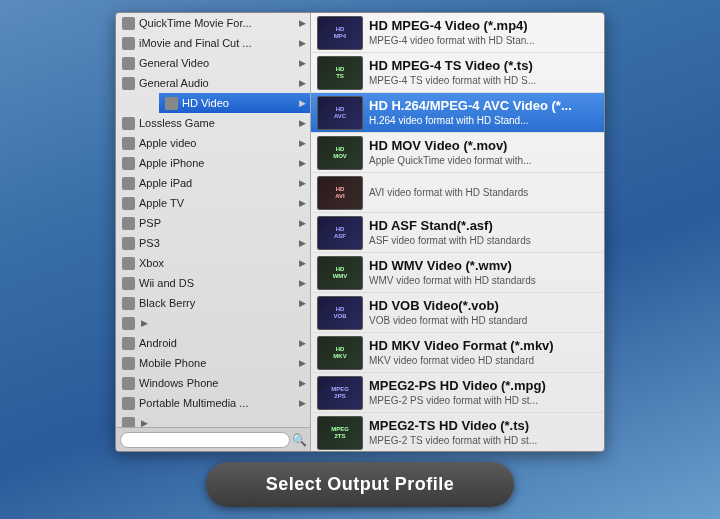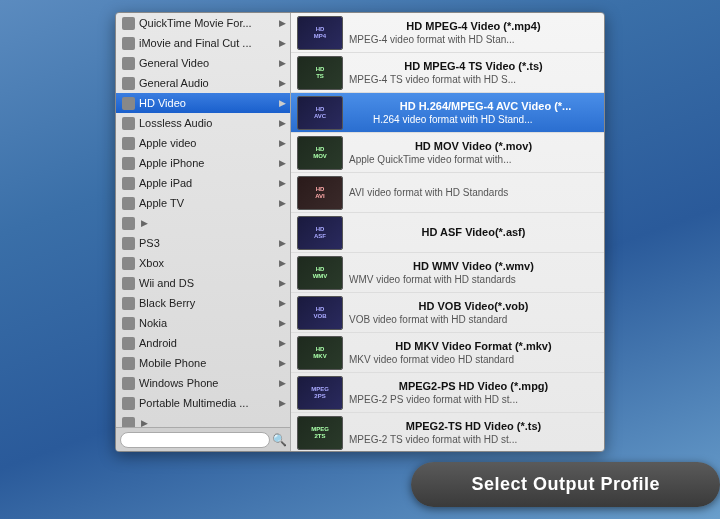--- a/index.html
+++ b/index.html
@@ -23,21 +23,21 @@
       margin-top: 12px;
       height: 440px;
       border: 1px solid #888;
       border-radius: 4px;
       overflow: hidden;
       box-shadow: 0 4px 16px rgba(0,0,0,0.4);
     }
 
     
     .left-panel {
-      width: 175px;
+      width: 195px;
       background: linear-gradient(to bottom, #e8e8e8 0%, #d8d8d8 100%);
       border-right: 1px solid #aaa;
       display: flex;
       flex-direction: column;
       overflow: hidden;
     }
 
     .left-list {
       flex: 1;
       overflow-y: auto;
@@ -53,20 +53,21 @@
       color: #222;
       cursor: pointer;
       white-space: nowrap;
       overflow: hidden;
       text-overflow: ellipsis;
       position: relative;
     }
     .left-item.selected {
       background: linear-gradient(to bottom, #3a7de0, #1a5fcc);
       color: white;
+      margin-left: 43px;
     }
     .left-item .item-icon {
       width: 14px;
       height: 14px;
       margin-right: 4px;
       flex-shrink: 0;
       display: inline-flex;
       align-items: center;
       justify-content: center;
       font-size: 10px;
@@ -128,21 +129,20 @@
     .right-item {
       display: flex;
       align-items: center;
       height: 40px;
       padding: 2px 6px;
       border-bottom: 1px solid #ddd;
       cursor: pointer;
     }
     .right-item.selected {
       background: linear-gradient(to bottom, #4a8ee8, #2a6ed0);
-      gap: 24px;
     }
 
     .right-item-thumb {
       width: 46px;
       height: 34px;
       background: #222;
       border: 1px solid #555;
       margin-right: 6px;
       flex-shrink: 0;
       display: flex;
@@ -167,47 +167,46 @@
       text-align: center;
       line-height: 1.1;
       padding: 1px;
     }
 
     .right-item-text {
       flex: 1;
       overflow: hidden;
     }
     .right-item-title {
-      font-size: 11px;
+      font-size: 13px;
       font-weight: bold;
       color: #111;
       white-space: nowrap;
       overflow: hidden;
       text-overflow: ellipsis;
       line-height: 1.3;
-      text-align: center;
     }
     .right-item-desc {
       font-size: 10px;
       color: #555;
       white-space: nowrap;
       overflow: hidden;
       text-overflow: ellipsis;
       line-height: 1.2;
     }
     .right-item.selected .right-item-title,
     .right-item.selected .right-item-desc {
       color: white;
     }
 
     
     .bottom-bar {
       width: 100%;
       display: flex;
-      justify-content: flex-end;
+      justify-content: center;
       align-items: center;
       height: 56px;
       margin-top: 4px;
     }
     .select-btn {
       background: linear-gradient(to bottom, #5a5a5a, #3a3a3a);
       color: white;
       border: none;
       border-radius: 24px;
       padding: 12px 60px;
@@ -261,21 +260,21 @@
           <span class="item-label">General Audio</span>
           <span class="arrow">▶</span>
         </div>
         <div class="left-item selected">
           <span class="item-icon" style="width: 13px; height: 13px; background: rgb(136, 136, 136); border-radius: 2px; flex-shrink: 0; margin-right: 4px; display: inline-flex; align-items: center; justify-content: center; font-size: 8px;"></span>
           <span class="item-label">HD Video</span>
           <span class="arrow">▶</span>
         </div>
         <div class="left-item">
           <span class="item-icon" style="width: 13px; height: 13px; background: rgb(136, 136, 136); border-radius: 2px; flex-shrink: 0; margin-right: 4px; display: inline-flex; align-items: center; justify-content: center; font-size: 8px;"></span>
-          <span class="item-label">Lossless Audio</span>
+          <span class="item-label">Lossless Game</span>
           <span class="arrow">▶</span>
         </div>
         <div class="left-item">
           <span class="item-icon" style="width: 13px; height: 13px; background: rgb(136, 136, 136); border-radius: 2px; flex-shrink: 0; margin-right: 4px; display: inline-flex; align-items: center; justify-content: center; font-size: 8px;"></span>
           <span class="item-label">Apple video</span>
           <span class="arrow">▶</span>
         </div>
         <div class="left-item">
           <span class="item-icon" style="width: 13px; height: 13px; background: rgb(136, 136, 136); border-radius: 2px; flex-shrink: 0; margin-right: 4px; display: inline-flex; align-items: center; justify-content: center; font-size: 8px;"></span>
           <span class="item-label">Apple iPhone</span>
@@ -286,20 +285,21 @@
           <span class="item-label">Apple iPad</span>
           <span class="arrow">▶</span>
         </div>
         <div class="left-item">
           <span class="item-icon" style="width: 13px; height: 13px; background: rgb(136, 136, 136); border-radius: 2px; flex-shrink: 0; margin-right: 4px; display: inline-flex; align-items: center; justify-content: center; font-size: 8px;"></span>
           <span class="item-label">Apple TV</span>
           <span class="arrow">▶</span>
         </div>
         <div class="left-item">
           <span class="item-icon" style="width: 13px; height: 13px; background: rgb(136, 136, 136); border-radius: 2px; flex-shrink: 0; margin-right: 4px; display: inline-flex; align-items: center; justify-content: center; font-size: 8px;"></span>
+          <span class="item-label">PSP</span>
           <span class="arrow">▶</span>
         </div>
         <div class="left-item">
           <span class="item-icon" style="width: 13px; height: 13px; background: rgb(136, 136, 136); border-radius: 2px; flex-shrink: 0; margin-right: 4px; display: inline-flex; align-items: center; justify-content: center; font-size: 8px;"></span>
           <span class="item-label">PS3</span>
           <span class="arrow">▶</span>
         </div>
         <div class="left-item">
           <span class="item-icon" style="width: 13px; height: 13px; background: rgb(136, 136, 136); border-radius: 2px; flex-shrink: 0; margin-right: 4px; display: inline-flex; align-items: center; justify-content: center; font-size: 8px;"></span>
           <span class="item-label">Xbox</span>
@@ -310,21 +310,20 @@
           <span class="item-label">Wii and DS</span>
           <span class="arrow">▶</span>
         </div>
         <div class="left-item">
           <span class="item-icon" style="width: 13px; height: 13px; background: rgb(136, 136, 136); border-radius: 2px; flex-shrink: 0; margin-right: 4px; display: inline-flex; align-items: center; justify-content: center; font-size: 8px;"></span>
           <span class="item-label">Black Berry</span>
           <span class="arrow">▶</span>
         </div>
         <div class="left-item">
           <span class="item-icon" style="width: 13px; height: 13px; background: rgb(136, 136, 136); border-radius: 2px; flex-shrink: 0; margin-right: 4px; display: inline-flex; align-items: center; justify-content: center; font-size: 8px;"></span>
-          <span class="item-label">Nokia</span>
           <span class="arrow">▶</span>
         </div>
         <div class="left-item">
           <span class="item-icon" style="width: 13px; height: 13px; background: rgb(136, 136, 136); border-radius: 2px; flex-shrink: 0; margin-right: 4px; display: inline-flex; align-items: center; justify-content: center; font-size: 8px;"></span>
           <span class="item-label">Android</span>
           <span class="arrow">▶</span>
         </div>
         <div class="left-item">
           <span class="item-icon" style="width: 13px; height: 13px; background: rgb(136, 136, 136); border-radius: 2px; flex-shrink: 0; margin-right: 4px; display: inline-flex; align-items: center; justify-content: center; font-size: 8px;"></span>
           <span class="item-label">Mobile Phone</span>
@@ -413,21 +412,22 @@
           </div>
         </div>
         <div class="right-item">
           <div class="right-item-thumb">
             <div class="thumb-inner thumb-hd">
               <div class="thumb-label" style="white-space: pre;">HD
 ASF</div>
             </div>
           </div>
           <div class="right-item-text">
-            <div class="right-item-title">HD ASF Video(*.asf)</div>
+            <div class="right-item-title">HD ASF Stand(*.asf)</div>
+            <div class="right-item-desc">ASF video format with HD standards</div>
           </div>
         </div>
         <div class="right-item">
           <div class="right-item-thumb">
             <div class="thumb-inner thumb-mpeg">
               <div class="thumb-label" style="white-space: pre;">HD
 WMV</div>
             </div>
           </div>
           <div class="right-item-text">

